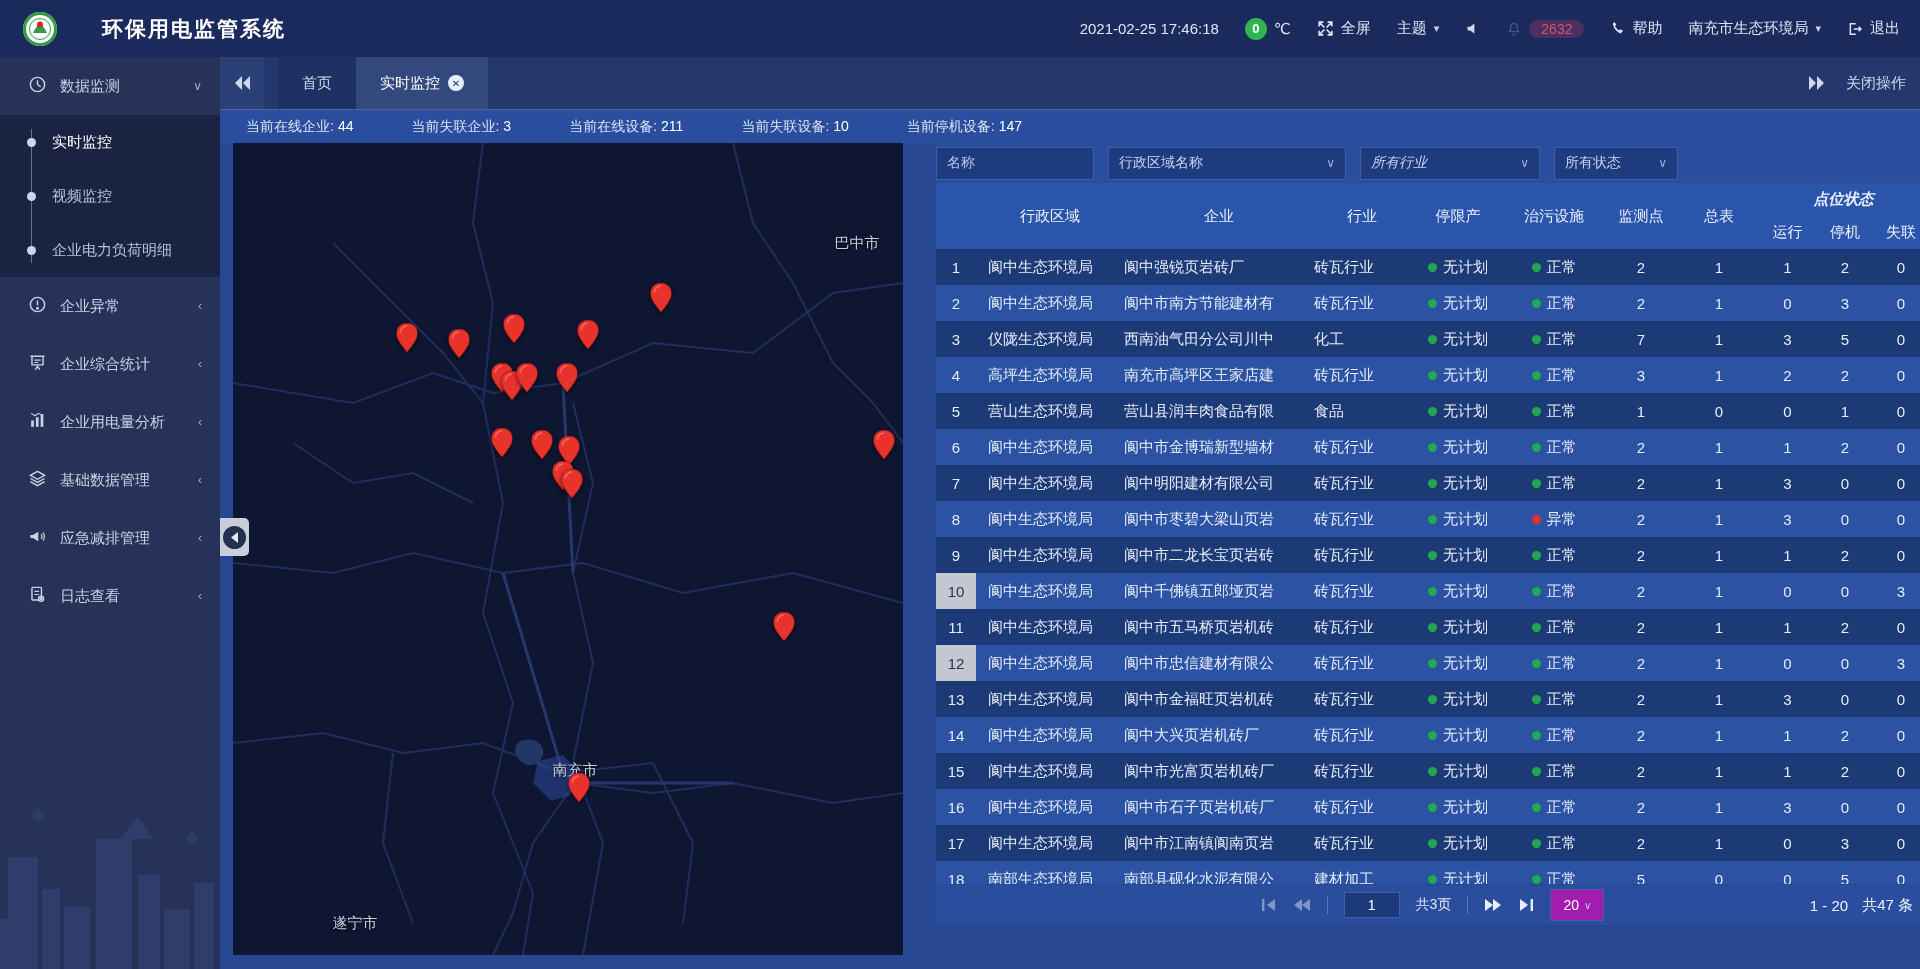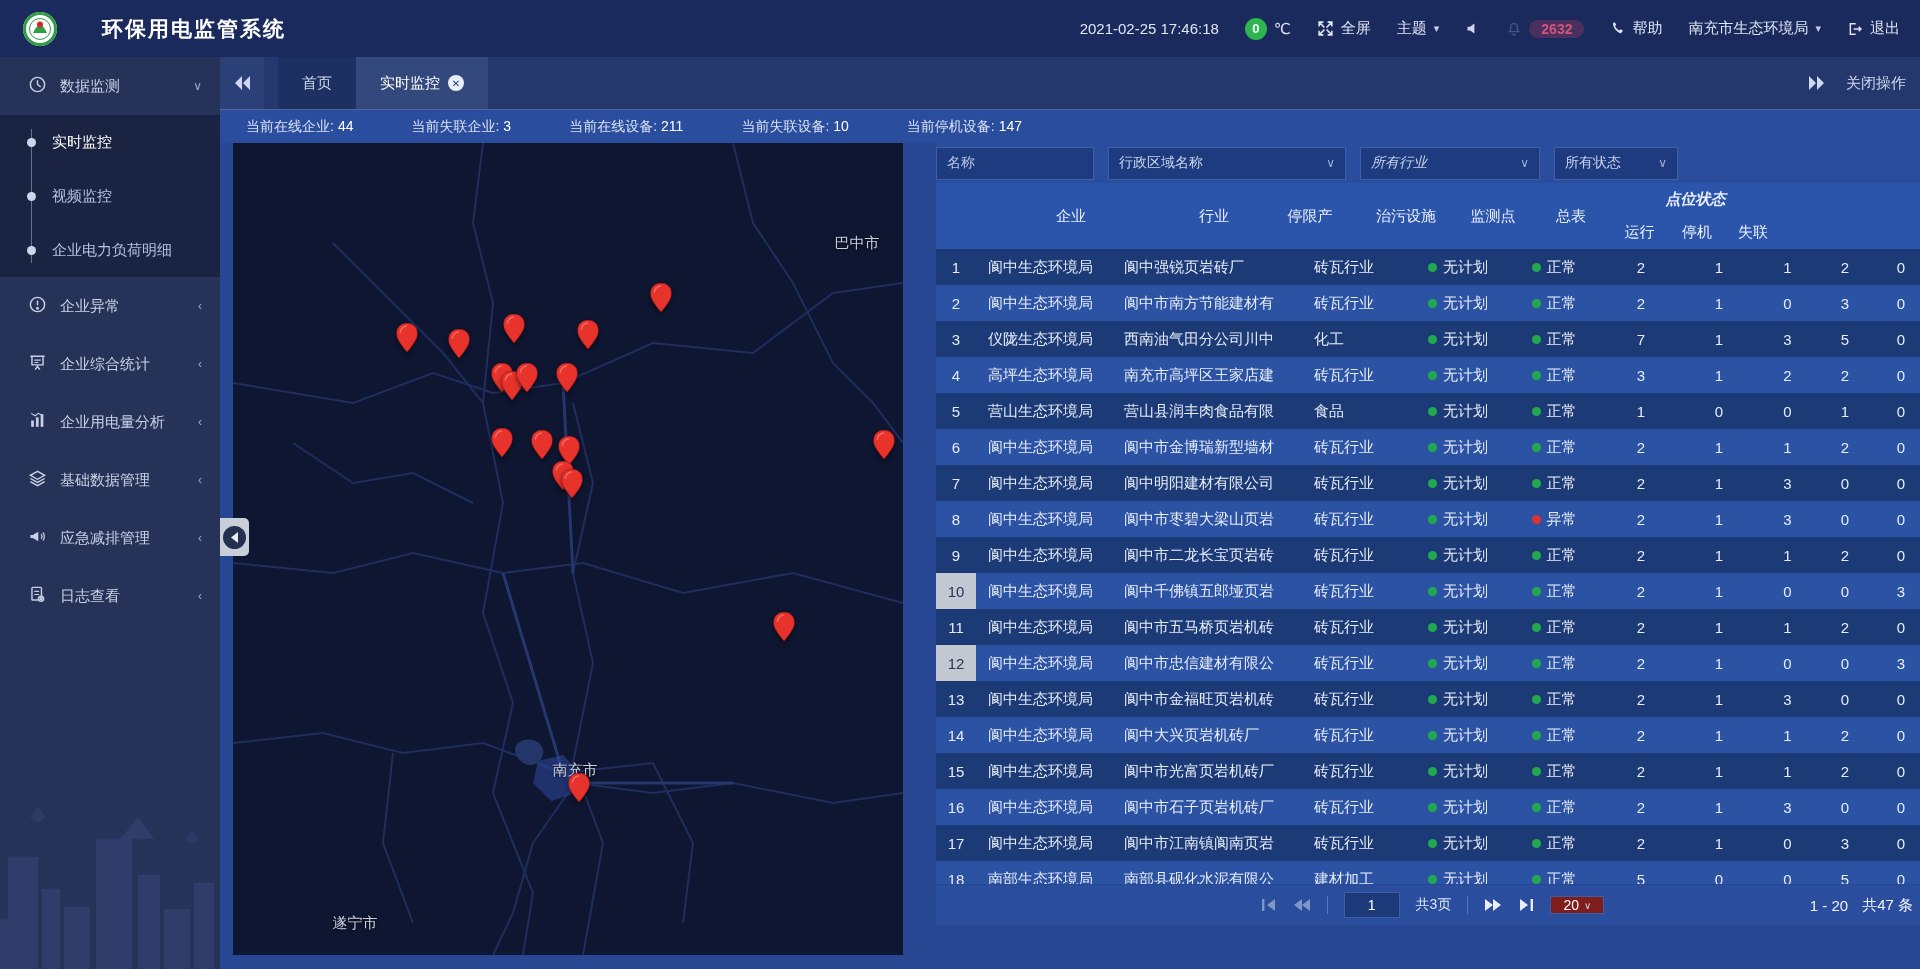--- a/index.html
+++ b/index.html
@@ -11,21 +11,21 @@
     display:flex; align-items:center; z-index:30;gap:30px; }
   .logo-wrap { margin-left:22px; width:36px; height:36px; }
   .app-title { color:#fff; font-size:21px; font-weight:bold; letter-spacing:2px; margin-left:14px; }
   .header-right { margin-left:auto; display:flex; align-items:center; gap:26px; padding-right:20px;
     color:#dfe6f5; font-size:15px; }
   .hitem { display:flex; align-items:center; gap:7px; cursor:default; white-space:nowrap; }
   .temp-badge { width:22px; height:22px; border-radius:50%; background:#2eb550; color:#fff;
     font-size:13px; font-weight:bold; display:flex; align-items:center; justify-content:center; }
   .caret { font-size:11px; color:#c3cde8; }
   .notif-pill { background:rgba(190,60,100,.30); color:#d05578; border-radius:10px; padding:1px 12px;
-    font-size:14px; font-weight:bold; }
+    font-size:14px; font-weight:normal; }
 
   
   .sidebar { position:absolute; left:0; top:57px; width:220px; height:912px; background:#263257; overflow:hidden; z-index:20; }
   .side-item { height:58px; display:flex; align-items:center; padding-left:28px; gap:13px;
     color:#c9d1e6; font-size:15px; position:relative; cursor:pointer; }
   .side-item .chev { position:absolute; right:18px; font-size:12px; color:#9fabce; }
   .side-sub { background:#1a2342; position:relative; }
   .side-sub::before { content:""; position:absolute; left:31px; top:14px; bottom:14px; width:1px;
     background:rgba(200,210,235,.45); }
   .sub-item { height:54px; display:flex; align-items:center; padding-left:52px; color:#b7c1dd;
@@ -96,21 +96,21 @@
     border-radius:3px; cursor:pointer; }
 
   .pagination { position:absolute; left:0; top:742px; width:993px; height:40px; background:#2a4d9e;
     display:flex; align-items:center; color:#dfe7f7; font-size:14px; }
   .pager-cluster { margin:0 auto; display:flex; align-items:center; gap:16px; }
   .pg-icon { display:flex; align-items:center; cursor:pointer; }
   .pg-icon.disabled { cursor:default; }
   .pg-divider { width:1px; height:18px; background:#5f78ab; }
   .page-input { width:56px; height:26px; background:#1c3a7a; border:1px solid #3d5fa5; color:#fff;
     text-align:center; display:flex; align-items:center; justify-content:center; }
-  .size-select { width:54px; height:18px; background:#7f1d1d; border:1px solid #3d5fa5; color:#fff;
+  .size-select { width:54px; height:32px; background:#a21caf; border:1px solid #3d5fa5; color:#fff;
     display:flex; align-items:center; justify-content:center; gap:5px; cursor:pointer; }
   .total-text { position:absolute; right:16px; top:0; height:40px; display:flex; align-items:center;
     color:#eef2fa; font-size:15px; gap:14px; }
 </style>
 </head>
 <body>
 
 <div class="header">
   <div class="logo-wrap">
     <svg width="36" height="36" viewBox="0 0 36 36">
@@ -410,20 +410,21 @@
       <span class="sel-caret">∨</span>
     </div>
     <div class="f-select" style="width:124px;">
       <span>所有状态</span>
       <span class="sel-caret">∨</span>
     </div>
   </div>
 
   <div class="table-head">
     <span class="hc-cell col-num"></span>
+    <span class="hc-cell col-region" style="justify-content:center;padding-left:0;">行政区域</span>
     <span class="hc-cell col-company">企业</span>
     <span class="hc-cell col-industry">行业</span>
     <span class="hc-cell col-limit">停限产</span>
     <span class="hc-cell col-fac">治污设施</span>
     <span class="hc-cell col-points">监测点</span>
     <span class="hc-cell col-meters">总表</span>
     <div class="group-col col-state">
       <div class="group-title">点位状态</div>
       <div class="group-subs">
         <span class="col-run">运行</span>

